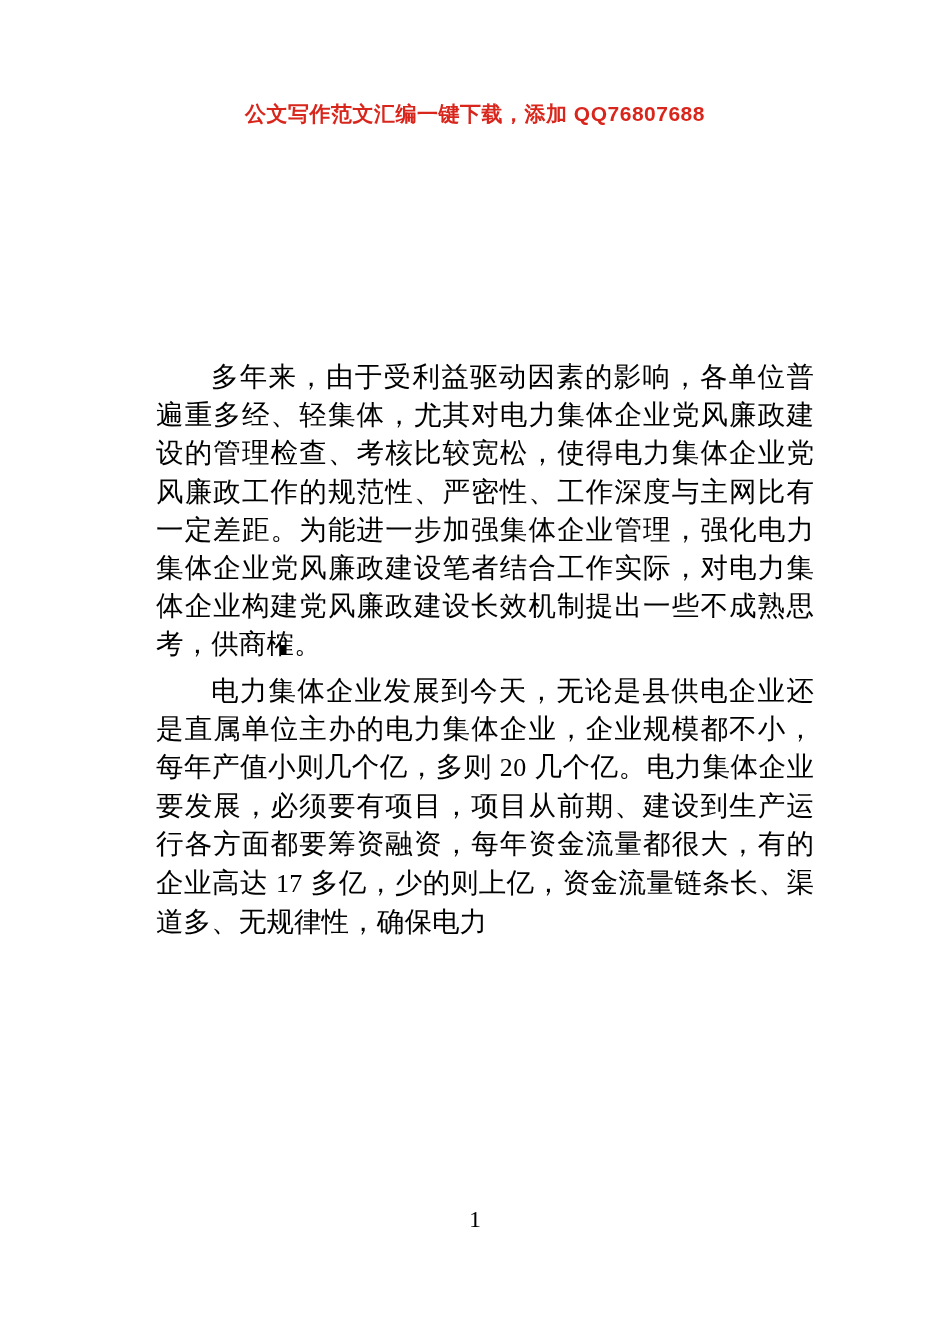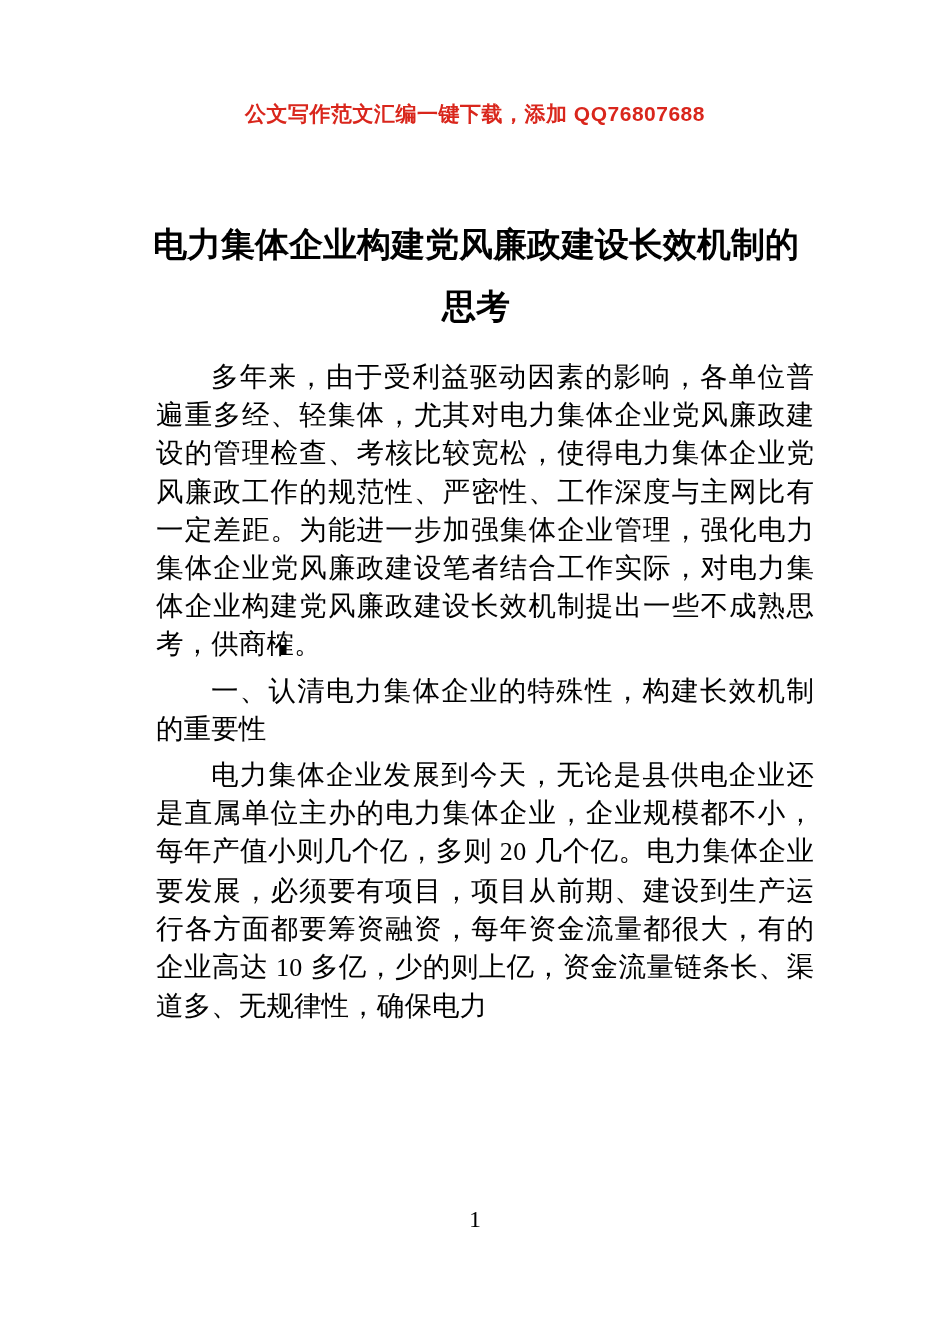--- a/index.html
+++ b/index.html
@@ -89,29 +89,27 @@
     color: #000000;
   }
 </style>
 </head>
 <body>
 
 <div class="page">
 
   <div class="promo-header">公文写作范文汇编一键下载，添加 QQ76807688</div>
 
-  <h1 class="doc-title">电力集体企业构建党风廉政建设长效机制的思考</h1>
 
   <div class="body-block">
 
     <p class="para">多年来，由于受利益驱动因素的影响，各单位普遍重多经、轻集体，尤其对电力集体企业党风廉政建设的管理检查、考核比较宽松，使得电力集体企业党风廉政工作的规范性、严密性、工作深度与主网比有一定差距。为能进一步加强集体企业管理，强化电力集体企业党风廉政建设笔者结合工作实际，对电力集体企业构建党风廉政建设长效机制提出一些不成熟思考，供商榷。</p>
 
-    <p class="para">一、认清电力集体企业的特殊性，构建长效机制的重要性</p>
 
 
 
-    <p class="para">电力集体企业发展到今天，无论是县供电企业还是直属单位主办的电力集体企业，企业规模都不小，每年产值小则几个亿，多则 <span class="num">20</span> 几个亿。电力集体企业要发展，必须要有项目，项目从前期、建设到生产运行各方面都要筹资融资，每年资金流量都很大，有的企业高达 <span class="num">10</span> 多亿，少的则上亿，资金流量链条长、渠道多、无规律性，确保电力</p>
+    <p class="para">电力集体企业发展到今天，无论是县供电企业还是直属单位主办的电力集体企业，企业规模都不小，每年产值小则几个亿，多则 <span class="num">20</span> 几个亿。电力集体企业要发展，必须要有项目，项目从前期、建设到生产运行各方面都要筹资融资，每年资金流量都很大，有的企业高达 <span class="num">17</span> 多亿，少的则上亿，资金流量链条长、渠道多、无规律性，确保电力</p>
 
   </div>
 
   <div class="page-number">1</div>
 
 </div>
 
 </body></html>

